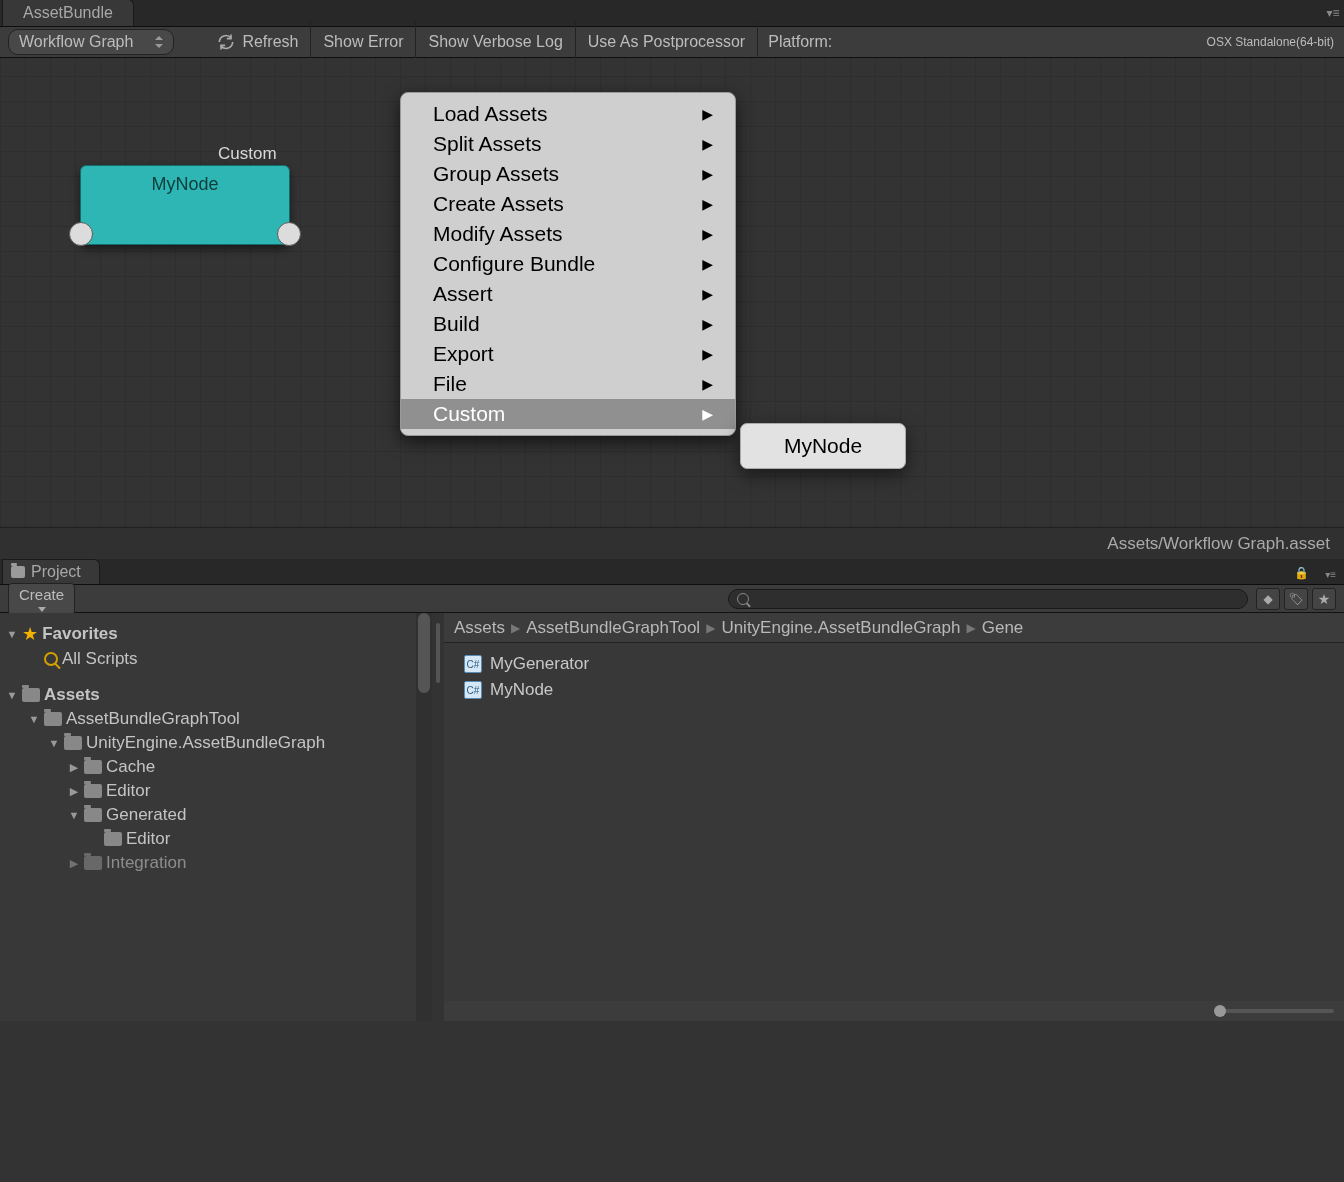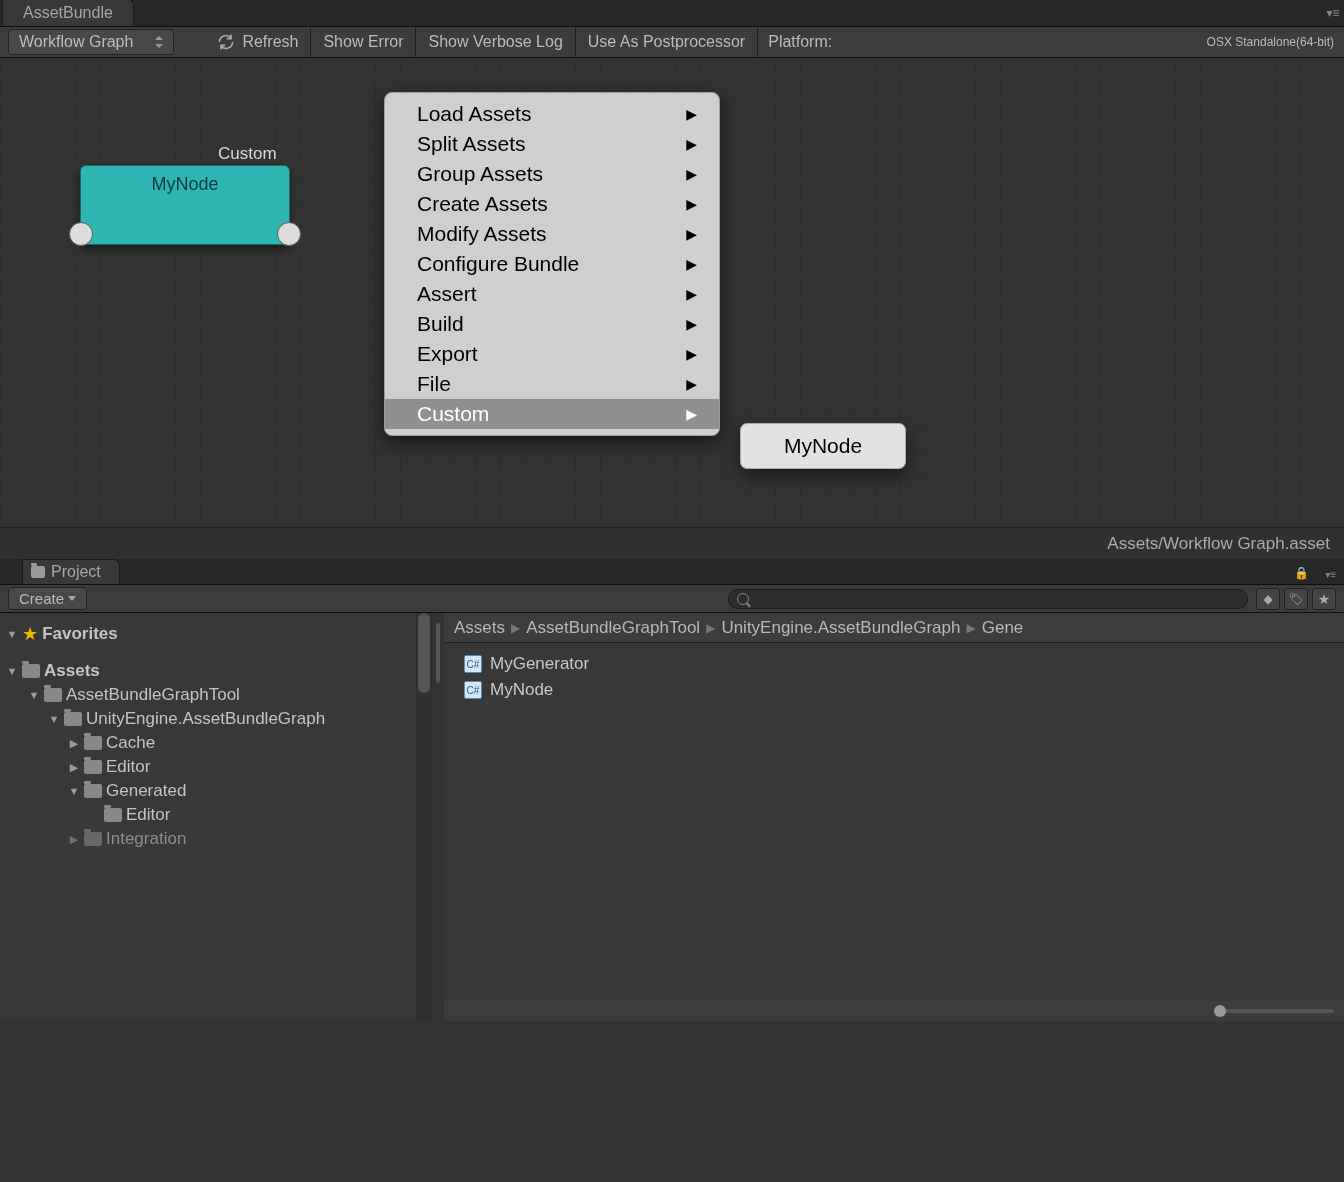--- a/index.html
+++ b/index.html
@@ -6,57 +6,57 @@
 body { background: #333333; color: #c0c0c0; width: 1344px; height: 1182px; overflow: hidden; position: relative; }
 
 
 .tab-bar { height: 27px; background: #282828; display: flex; align-items: flex-end; border-bottom: 1px solid #0e0e0e; }
 .tab { background: #383838; color: #a8a8a8; padding: 4px 20px; font-size: 16px; border-top-right-radius: 6px; border: 1px solid #1a1a1a; border-bottom: none; margin-left: 2px; }
 .tab-bar .spacer { flex: 1; }
 .tab-options { width: 22px; height: 20px; text-align: center; font-size: 12px; color: #888; }
 
 
 .toolbar { height: 31px; background: #3c3c3c; display: flex; align-items: center; border-bottom: 1px solid #0f0f0f; }
-.dropdown { background: #484848; border: 1px solid #222; border-radius: 4px; padding: 3px 40px 3px 10px; font-size: 16px; color: #bcbcbc; position: relative; margin-left: 8px; }
+.dropdown { background: #484848; border: 1px solid #222; border-radius: 10px; padding: 3px 40px 3px 10px; font-size: 16px; color: #bcbcbc; position: relative; margin-left: 8px; }
 .dropdown::after { content: ""; position: absolute; right: 10px; top: 6px; width: 0; height: 0; border-left: 4px solid transparent; border-right: 4px solid transparent; border-bottom: 4px solid #999; }
 .dropdown::before { content: ""; position: absolute; right: 10px; bottom: 6px; width: 0; height: 0; border-left: 4px solid transparent; border-right: 4px solid transparent; border-top: 4px solid #999; }
 .toolbar-btn { padding: 12px 12px; font-size: 16px; color: #bcbcbc; border-right: 1px solid #222; display: flex; align-items: center; gap: 6px; }
 .toolbar-label { padding: 4px 10px; font-size: 16px; color: #bcbcbc; }
 .refresh-icon { width: 20px; height: 20px; display: inline-block; }
 .refresh-icon svg { width: 100%; height: 100%; }
 .platform-dd { font-size: 12px; color: #bcbcbc; padding: 4px 10px; }
 
 
 .graph-canvas { position: relative; height: 469px; background: #333333; background-image: repeating-linear-gradient(0deg, #2e2e2e 0, #2e2e2e 1px, transparent 1px, transparent 25px), repeating-linear-gradient(90deg, #2e2e2e 0, #2e2e2e 1px, transparent 1px, transparent 25px); }
 .graph-node { position: absolute; left: 80px; top: 107px; width: 210px; height: 80px; background: #2db6b3; border-radius: 6px; border: 1px solid #146b69; box-shadow: 0 4px 8px rgba(0,0,0,.5); }
 .graph-node-title { color: #0d3d3c; text-align: center; font-size: 18px; padding-top: 8px; font-weight: 500; }
 .port-left, .port-right { position: absolute; width: 24px; height: 24px; background: #dcdcdc; border-radius: 50%; top: 56px; border: 1px solid #5a5a5a; }
 .port-left { left: -12px; }
 .port-right { right: -12px; }
 .node-sub { position: absolute; right: 8px; top: 86px; color: #d8d8d8; font-size: 17px; }
 
 
-.ctx-menu { position: absolute; left: 384px; top: 34px; width: 336px; background: #cfcfcf; border: 1px solid #999; border-radius: 8px; box-shadow: 0 6px 18px rgba(0,0,0,.6); padding: 6px 0; }
+.ctx-menu { position: absolute; left: 400px; top: 34px; width: 336px; background: #cfcfcf; border: 1px solid #999; border-radius: 8px; box-shadow: 0 6px 18px rgba(0,0,0,.6); padding: 6px 0; }
 .ctx-item { display: flex; align-items: center; justify-content: space-between; padding: 3px 22px 3px 32px; font-size: 21px; color: #000; }
 .ctx-item .arrow { font-size: 14px; color: #000; }
 .ctx-item.highlight { background: #909090; color: #fff; }
 .ctx-item.highlight .arrow { color: #fff; }
 .ctx-sub { position: absolute; left: 740px; top: 365px; width: 166px; background: #e2e2e2; border: 1px solid #aaa; border-radius: 7px; box-shadow: 0 6px 18px rgba(0,0,0,.5); padding: 8px 0; }
 .ctx-sub-item { padding: 2px 20px; font-size: 21px; color: #000; text-align: center; }
 
 
 .graph-footer { height: 32px; background: #303030; display: flex; align-items: center; justify-content: flex-end; padding-right: 14px; font-size: 17px; color: #aaa; border-top: 1px solid #222; }
 
 
-.project-tab-bar { height: 26px; background: #282828; display: flex; align-items: flex-end; border-bottom: 1px solid #0e0e0e; padding-left: 20px; }
+.project-tab-bar { height: 26px; background: #282828; display: flex; align-items: flex-end; border-bottom: 1px solid #0e0e0e; }
 .project-tab { background: #383838; color: #a8a8a8; padding: 3px 18px 3px 8px; font-size: 16px; border-top-right-radius: 6px; border: 1px solid #1a1a1a; border-bottom: none; margin-left: 2px; display: flex; align-items: center; gap: 6px; }
 .folder-glyph { width: 14px; height: 12px; background: #9a9a9a; display: inline-block; border-radius: 2px; position: relative; }
 .folder-glyph::before { content: ""; position: absolute; top: -3px; left: 0; width: 6px; height: 3px; background: #9a9a9a; border-radius: 1px; }
 .project-toolbar { height: 28px; background: #3c3c3c; display: flex; align-items: center; border-bottom: 1px solid #111; padding: 0 8px; gap: 8px; }
-.create-btn { background: #484848; border: 1px solid #222; border-radius: 4px; padding: 2px 10px; font-size: 15px; color: #bcbcbc; display: flex; align-items: center; gap: 4px; }
+.create-btn { background: #484848; border: 1px solid #222; border-radius: 4px; padding: 2px 10px; font-size: 15px; color: #bcbcbc; display: flex; align-items: center; gap: 4px; flex-direction: column; }
 .create-btn .dd { width: 0; height: 0; border-left: 4px solid transparent; border-right: 4px solid transparent; border-top: 5px solid #aaa; }
 .search-field { flex: 1; max-width: 520px; margin-left: auto; background: #2e2e2e; border: 1px solid #1a1a1a; border-radius: 10px; padding: 2px 8px 2px 28px; font-size: 14px; color: #888; position: relative; height: 20px; }
 .search-field .mag { position: absolute; left: 8px; top: 3px; width: 12px; height: 12px; border: 1.5px solid #888; border-radius: 50%; }
 .search-field .mag::after { content: ""; position: absolute; width: 5px; height: 1.5px; background: #888; bottom: -2px; right: -3px; transform: rotate(45deg); }
 .proj-icons { display: flex; gap: 4px; }
 .proj-icon-btn { width: 24px; height: 22px; background: #444; border: 1px solid #222; border-radius: 3px; display: flex; align-items: center; justify-content: center; }
 
 
 .project-body { display: flex; height: 408px; }
 .tree-panel { width: 432px; background: #383838; overflow: hidden; position: relative; }
@@ -215,20 +215,25 @@
 </div>
 
 <div class="project-body">
   <div class="tree-panel">
     <div class="tree">
       <div class="tree-row">
           <span class="tw">▼</span>
           <span class="star-ic">★</span>
           <b>Favorites</b>
         </div>
+      <div class="tree-row indent1">
+          <span class="tw"></span>
+          <span class="mag-ic"></span>
+          <span>All Scripts</span>
+        </div>
       <div style="height:12px"></div>
       <div class="tree-row">
           <span class="tw">▼</span>
           <span class="fold-ic"></span>
           <b>Assets</b>
         </div>
       <div class="tree-row indent1">
           <span class="tw">▼</span>
           <span class="fold-ic"></span>
           <span>AssetBundleGraphTool</span>

